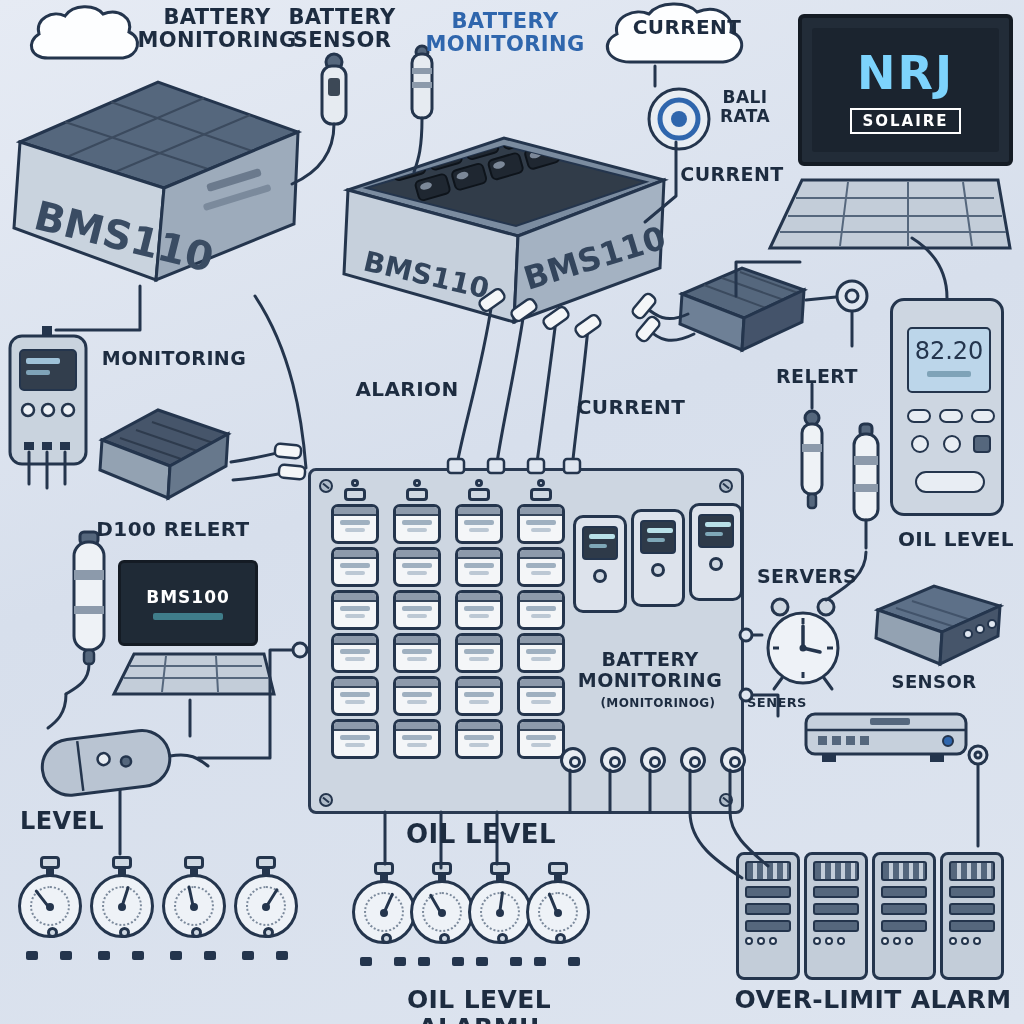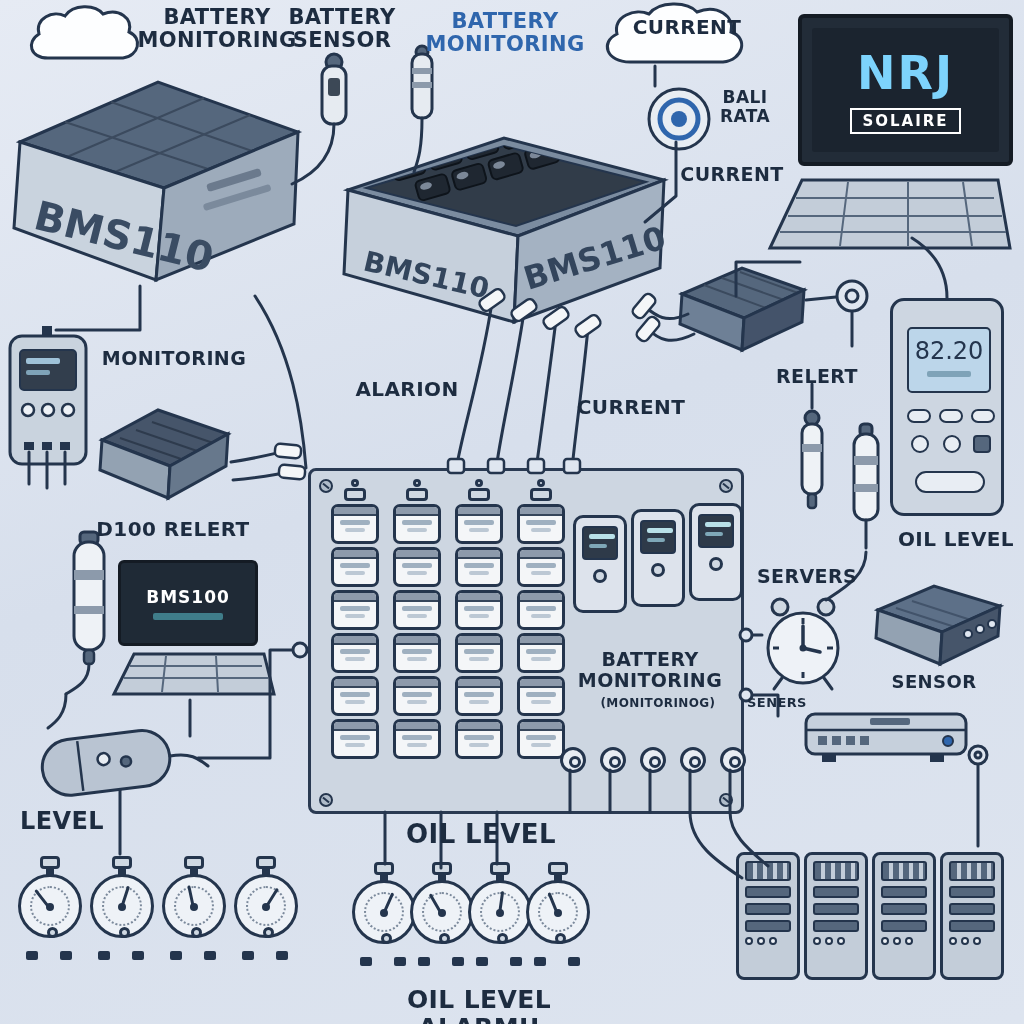--- a/index.html
+++ b/index.html
@@ -660,14 +660,15 @@
       <div class="slat"></div>
       <div class="slat"></div>
     <div class="dots">
         <i></i>
         <i></i>
         <i></i>
       </div>
   </div>
 
   <div class="label" style="left:344px;top:986px;width:270px;font-size:25px">OIL LEVEL ALARMU</div>
+  <div class="label" style="left:728px;top:986px;width:290px;font-size:25px">OVER-LIMIT ALARM</div>
 
 </div>
 
 </body></html>

